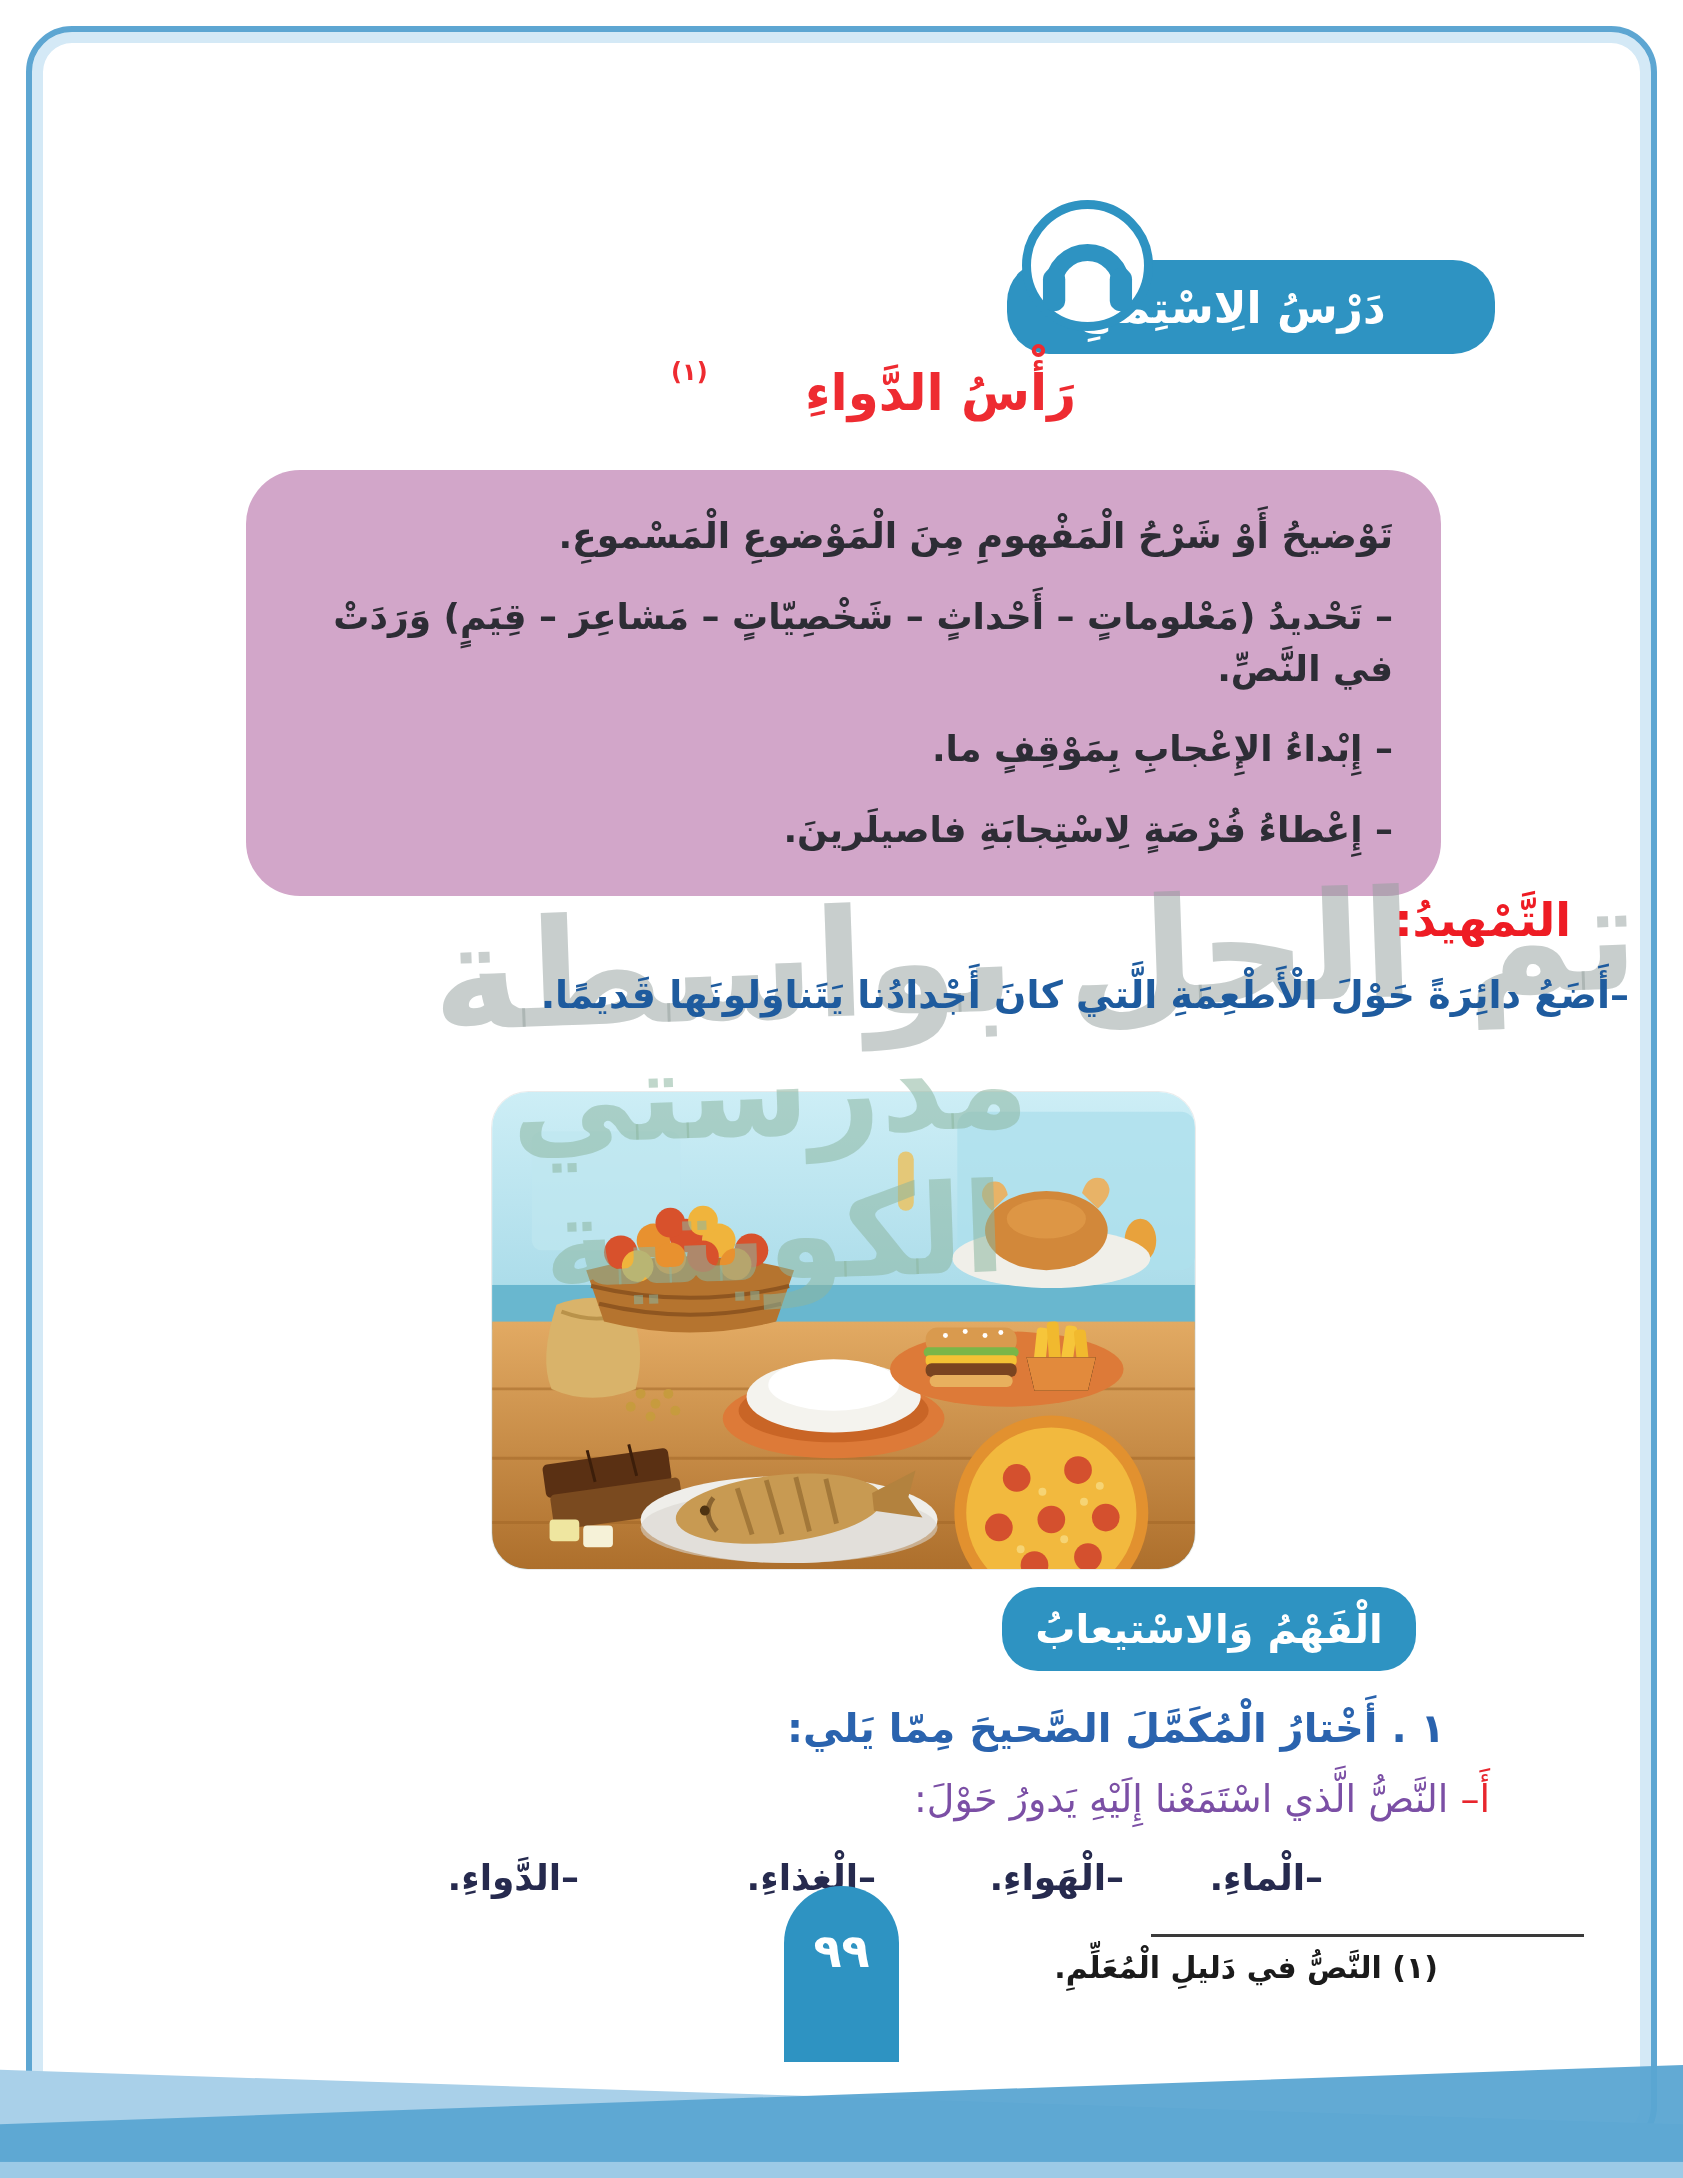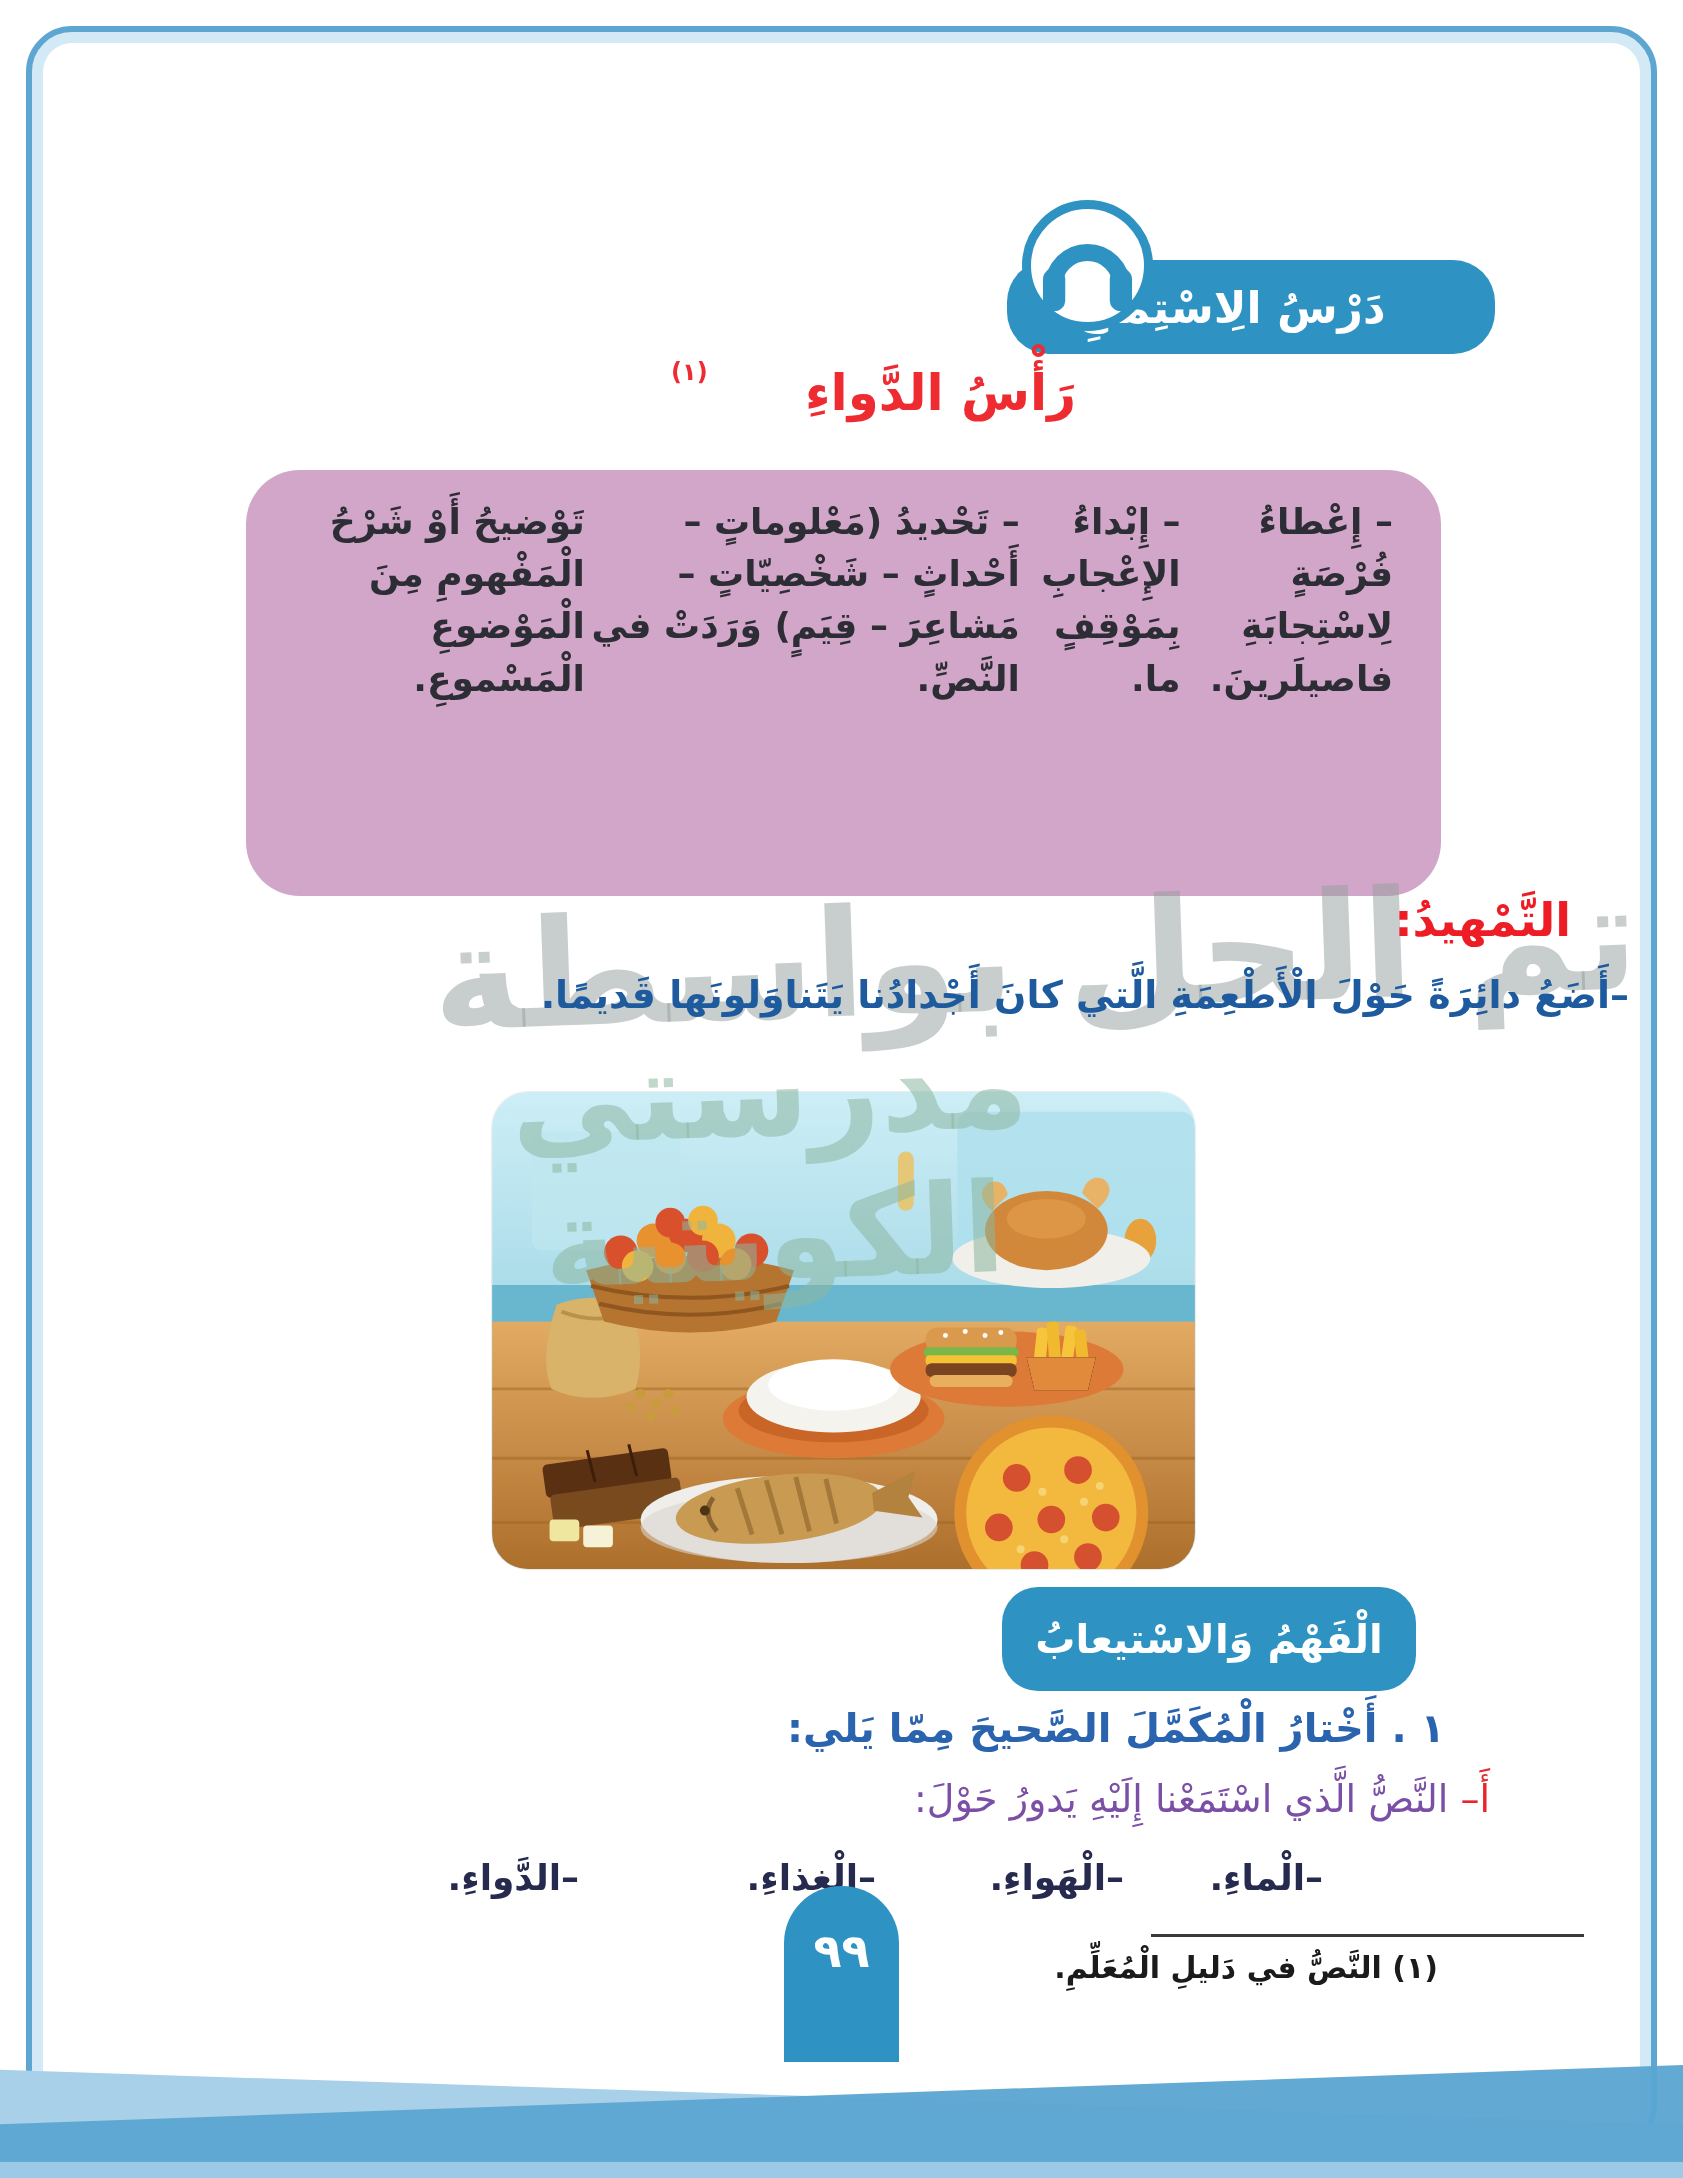--- a/index.html
+++ b/index.html
@@ -32,21 +32,21 @@
 
   
   .lesson-title{left:782px;top:364px;width:317px;text-align:center;
     color:#ee2b31;font-size:50px;font-weight:bold;z-index:3;}
   .fn-ref{left:671px;top:358px;color:#ee2b31;font-size:24px;font-weight:bold;z-index:3;}
 
   
   .obj-box{
     left:246px;top:470px;width:1195px;height:426px;border-radius:54px;
     background:#d2a6c9;z-index:2;
-    display:flex;flex-direction:row;justify-content:space-around;
+    display:flex;flex-direction:column;justify-content:space-around;
     padding:26px 48px;box-sizing:border-box;
   }
   .obj-box .line{color:#2d2d35;font-size:36px;font-weight:bold;text-align:right;line-height:1.45;}
 
   
   .tamheed{right:112px;top:893px;color:#ee1c24;font-size:46px;font-weight:bold;z-index:6;}
   .instruction{right:54px;top:973px;color:#1e5b9e;font-size:38px;font-weight:bold;z-index:6;}
 
   
   .wm{z-index:5;pointer-events:none;font-weight:bold;}
@@ -54,21 +54,21 @@
        color:rgba(145,158,155,0.50);transform:rotate(-2deg);}
   .wm2{left:396px;top:1020px;width:752px;text-align:center;font-size:124px;
        color:rgba(140,182,160,0.55);transform:rotate(-2deg);}
 
   
   .photo{left:492px;top:1092px;width:703px;height:477px;border-radius:36px;
     overflow:hidden;z-index:4;box-shadow:0 0 0 1px rgba(0,0,0,.08);}
 
   
   .section-bar{
-    left:1002px;top:1587px;width:414px;height:104px;border-radius:36px;
+    left:1002px;top:1587px;width:414px;height:84px;border-radius:36px;
     background:#2e93c2;display:flex;align-items:center;justify-content:center;z-index:3;
   }
   .section-bar .t{color:#fff;font-size:40px;font-weight:bold;}
 
   .q1{right:238px;top:1705px;color:#2a63ae;font-size:40px;font-weight:bold;z-index:3;}
   .q1a{right:193px;top:1777px;font-size:38px;font-weight:normal;z-index:3;}
   .q1a .pre{color:#e8262d;}
   .q1a .txt{color:#7b4fa5;}
 
   .opt{top:1857px;color:#262a4e;font-size:36px;font-weight:bold;z-index:3;margin-left:48px;}

